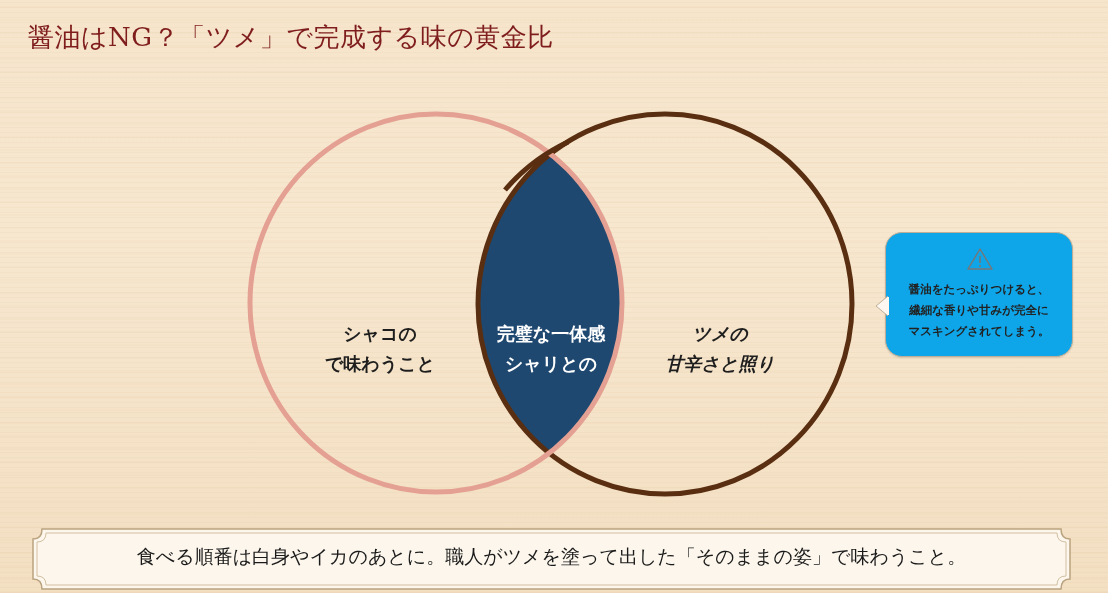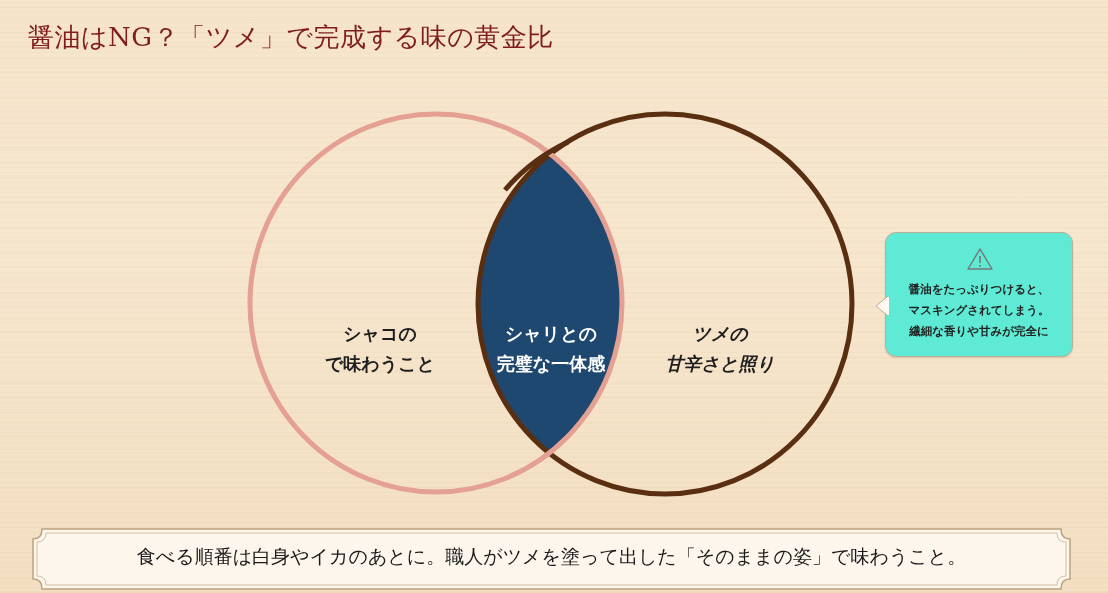--- a/index.html
+++ b/index.html
@@ -21,21 +21,21 @@
   svg.venn { position:absolute; left:0; top:0; }
   .label {
     position:absolute; text-align:center; font-weight:bold;
     font-size:18px; line-height:30px; color:#1e1e1e; white-space:nowrap;
     transform:translateX(-50%);
     margin-top:44px;
   }
   .label.inner { color:#ffffff; }
   .callout {
     position:absolute; left:885px; top:232px; width:188px; height:125px;
-    background:#5eead4; border:1px solid #bfae97; border-radius:11px;
+    background:#0ea5e9; border:1px solid #bfae97; border-radius:17px;
     box-shadow:0 1px 2px rgba(0,0,0,0.12);
     box-sizing:border-box;
   }
   .callout-tail {
     position:absolute; left:-11px; top:62px; width:0; height:0;
   }
   .callout-tail svg { display:block; }
   .warn-icon { position:absolute; left:80px; top:14px; }
   .callout-text {
     position:absolute; left:0; right:0; top:46px;
@@ -68,22 +68,22 @@
   <ellipse cx="436" cy="303" rx="186" ry="189" fill="none" stroke="#e4a092" stroke-width="5"></ellipse>
 
   <path d="M 505 190 A 187 190 0 0 1 568 142" fill="none" stroke="#5a2e10" stroke-width="5"></path>
 </svg>
 
 <div class="label" style="left:380px; top:275px;">
   <div>シャコの</div>
   <div>で味わうこと</div>
 </div>
 <div class="label inner" style="left:551px; top:275px;">
+  <div>完璧な一体感</div>
   <div>シャリとの</div>
-  <div>完璧な一体感</div>
 </div>
 <div class="label" style="left:720px; top:275px;font-style:italic;">
   <div>ツメの</div>
   <div>甘辛さと照り</div>
 </div>
 
 <div class="callout">
   <div class="callout-tail">
     <svg width="14" height="22" viewBox="0 0 14 22">
       <path d="M13 1 L1 11 L13 21" fill="#fcf8f1" stroke="#bfae97" stroke-width="1"></path>
@@ -92,22 +92,22 @@
   </div>
   <span class="warn-icon">
     <svg width="28" height="24" viewBox="0 0 28 24">
       <path d="M14 2 L26 22 L2 22 Z" fill="none" stroke="#777" stroke-width="1.4" stroke-linejoin="round"></path>
       <line x1="14" y1="9" x2="14" y2="16" stroke="#777" stroke-width="1.6"></line>
       <circle cx="14" cy="19" r="1" fill="#777"></circle>
     </svg>
   </span>
   <div class="callout-text">
     <div>醤油をたっぷりつけると、</div>
+    <div>繊細な香りや甘みが完全に</div>
     <div>マスキングされてしまう。</div>
-    <div>繊細な香りや甘みが完全に</div>
   </div>
 </div>
 
 <div class="banner-wrap">
   <svg width="1043" height="64" viewBox="0 0 1043 64">
 
     <path d="M12 2 L1031 2 Q1031 12 1040 12 L1040 52 Q1031 52 1031 62 L12 62 Q12 52 3 52 L3 12 Q12 12 12 2 Z" fill="#fcf6ec" stroke="#b9a27f" stroke-width="1.5"></path>
     <path d="M16 6 L1027 6 Q1027 15 1036 15 L1036 49 Q1027 49 1027 58 L16 58 Q16 49 7 49 L7 15 Q16 15 16 6 Z" fill="none" stroke="#d2c0a2" stroke-width="1"></path>
   </svg>
   <div class="banner-text">食べる順番は白身やイカのあとに。職人がツメを塗って出した「そのままの姿」で味わうこと。</div>

